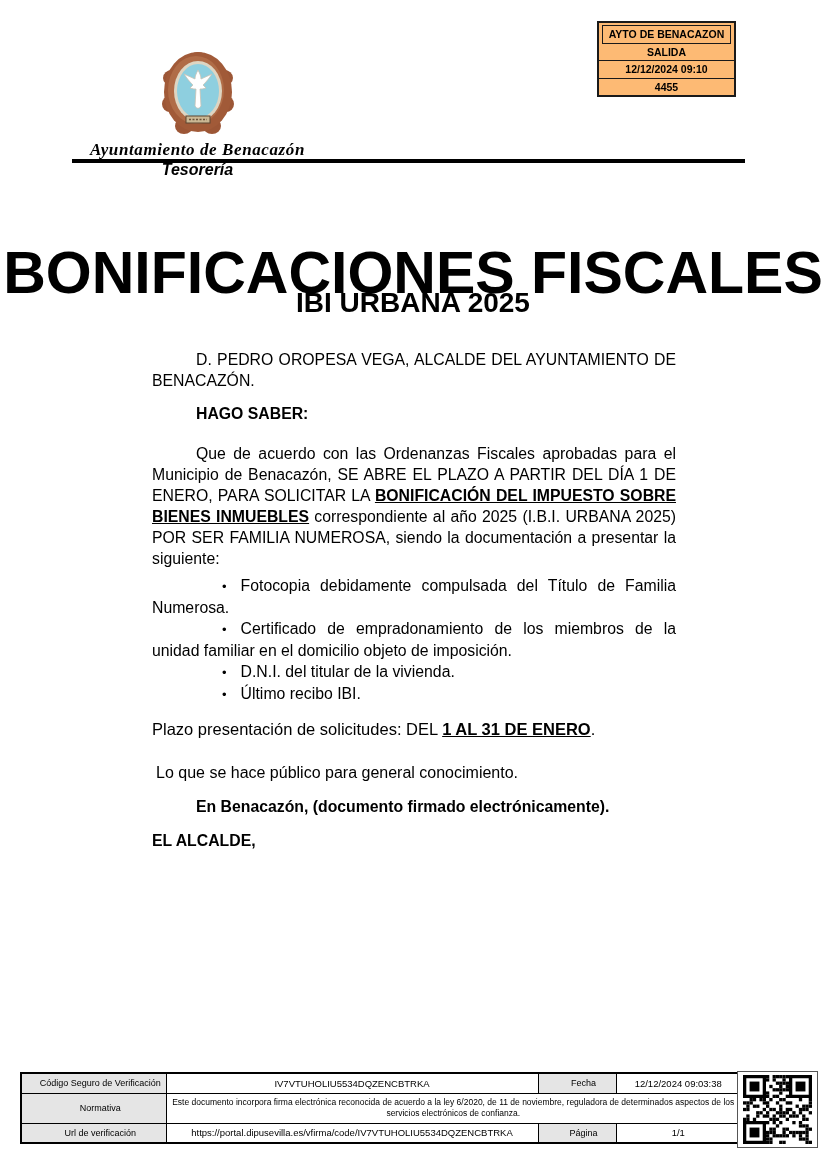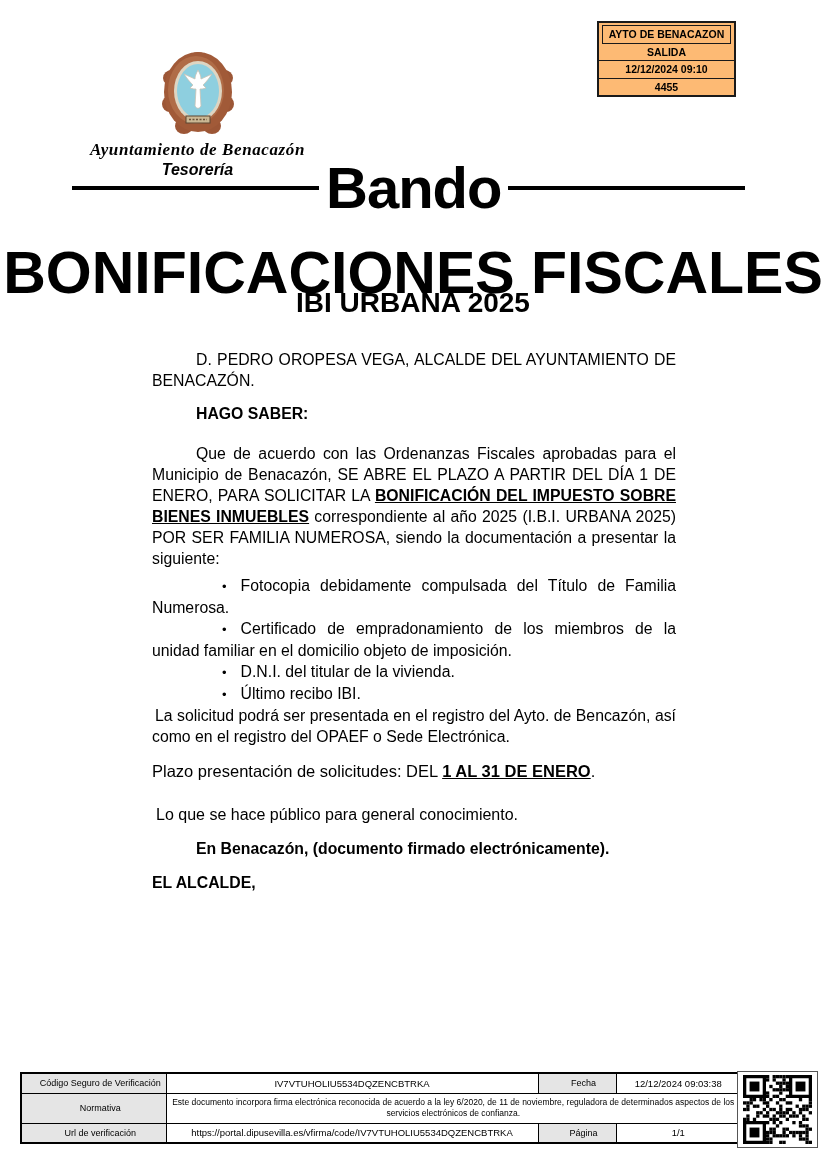--- a/index.html
+++ b/index.html
@@ -113,40 +113,38 @@
     <path d="M38 22 C36 26 35 28 35 31 L24 26 C28 32 31 35 33 37 L30 40 C33 41 35 41 36 41 L35 58 C37 61 39 61 41 58 L40 41 C41 41 43 41 46 40 L43 37 C45 35 48 32 52 26 L41 31 C41 28 40 26 38 22 Z" fill="#ffffff" stroke="#c9c2b4" stroke-width="0.8"></path>
     <rect x="26" y="68" width="24" height="7" fill="#cbb894" stroke="#5a4430" stroke-width="1"></rect>
     <line x1="29" y1="71.5" x2="47" y2="71.5" stroke="#6b523a" stroke-width="1.5" stroke-dasharray="2 1.5"></line>
   </svg>
   <div class="org-name">Ayuntamiento de Benacazón</div>
   <div class="org-dept">Tesorería</div>
 </div>
 
 <div class="banner">
   <div class="rule left"></div>
-  <div class="word">Bando</div>
   <div class="rule right"></div>
 </div>
 
 <div class="h-main">BONIFICACIONES FISCALES</div>
 <div class="h-sub">IBI URBANA 2025</div>
 
 <div class="doc-body">
   <p class="p-intro">D. PEDRO OROPESA VEGA, ALCALDE DEL AYUNTAMIENTO DE BENACAZÓN.</p>
   <p class="p-hago">HAGO SABER:</p>
   <p class="p-main"><span>Que de acuerdo con las Ordenanzas Fiscales aprobadas para el Municipio de Benacazón, SE ABRE EL PLAZO A PARTIR DEL DÍA 1 DE ENERO, PARA SOLICITAR LA </span><span class="emph">BONIFICACIÓN DEL IMPUESTO SOBRE BIENES INMUEBLES</span><span> correspondiente al año 2025 (I.B.I. URBANA 2025) POR SER FAMILIA NUMEROSA, siendo la documentación a presentar la siguiente:</span></p>
 
   <div class="bullets">
     <p class="bullet-item"><span class="bullet-glyph">•</span><span>Fotocopia debidamente compulsada del Título de Familia Numerosa.</span></p>
     <p class="bullet-item"><span class="bullet-glyph">•</span><span>Certificado de empradonamiento de los miembros de la unidad familiar en el domicilio objeto de imposición.</span></p>
     <p class="bullet-item"><span class="bullet-glyph">•</span><span>D.N.I. del titular de la vivienda.</span></p>
     <p class="bullet-item"><span class="bullet-glyph">•</span><span>Último recibo IBI.</span></p>
   </div>
 
-  <p class="p-solicitud">La solicitud podrá ser presentada en el registro del Ayto. de Bencazón, así como en el registro del OPAEF o Sede Electrónica.</p>
   <p class="p-plazo"><span>Plazo presentación de solicitudes: DEL </span><span class="emph">1 AL 31 DE ENERO</span><span>.</span></p>
   <p class="p-publico">Lo que se hace público para general conocimiento.</p>
   <p class="p-lugar">En Benacazón, (documento firmado electrónicamente).</p>
   <p class="p-cargo">EL ALCALDE,</p>
 </div>
 
 <table class="vtable">
   <colgroup>
       <col style="width:145px">
       <col style="width:372px">

